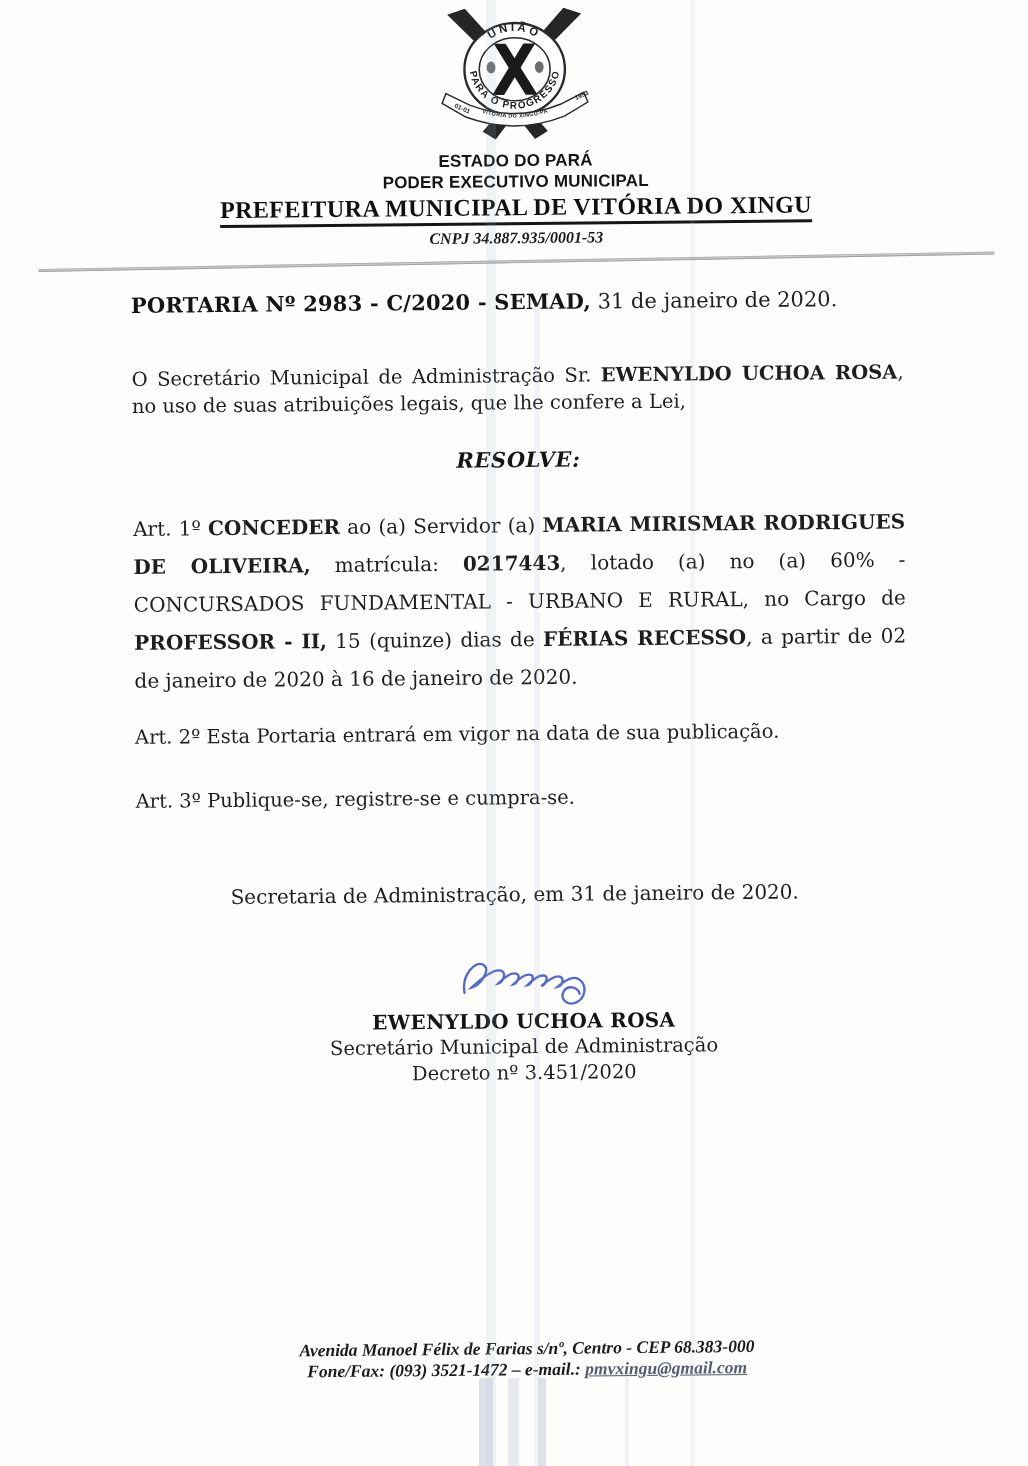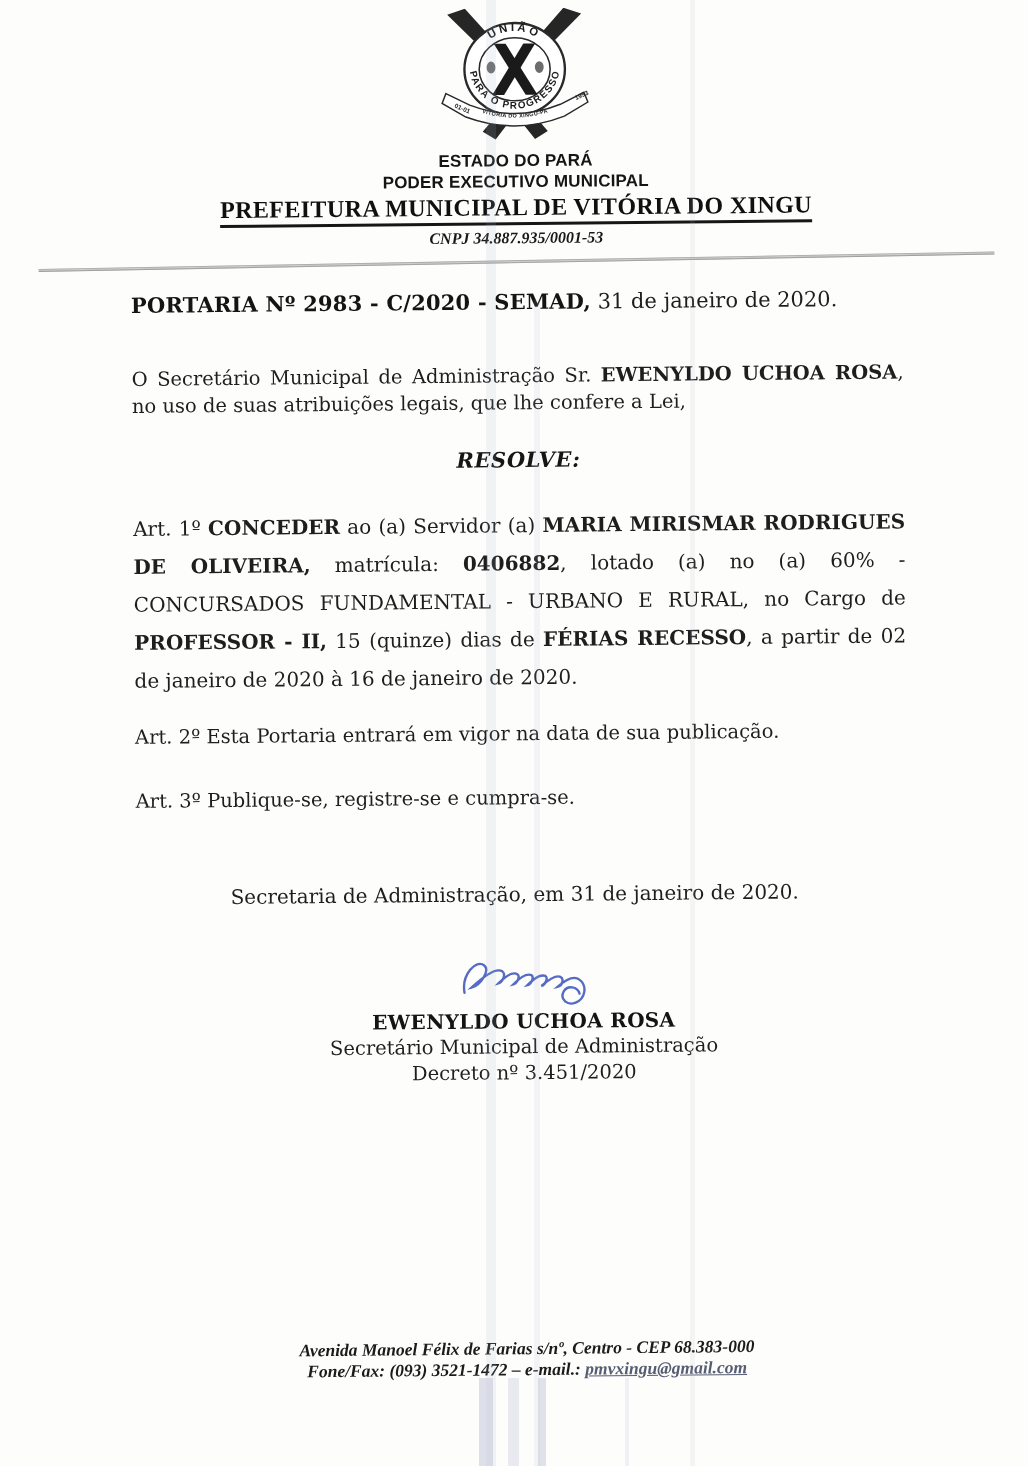--- a/index.html
+++ b/index.html
@@ -111,21 +111,21 @@
 
       <div class="para">
         <div class="jline"><span>O Secretário Municipal de Administração Sr. </span><b>EWENYLDO UCHOA ROSA</b><span>,</span></div>
         <div class="line"><span>no uso de suas atribuições legais, que lhe confere a Lei,</span></div>
       </div>
 
       <div class="resolve">RESOLVE:</div>
 
       <div class="art1">
         <div class="jline"><span>Art. 1º </span><b>CONCEDER</b><span> ao (a) Servidor (a) </span><b>MARIA MIRISMAR RODRIGUES</b></div>
-        <div class="jline"><b>DE OLIVEIRA,</b><span> matrícula: </span><b>0406882</b><span>, lotado (a) no (a) 60% -</span></div>
+        <div class="jline"><b>DE OLIVEIRA,</b><span> matrícula: </span><b>0217443</b><span>, lotado (a) no (a) 60% -</span></div>
         <div class="jline"><span>CONCURSADOS FUNDAMENTAL - URBANO E RURAL, no Cargo de</span></div>
         <div class="jline"><b>PROFESSOR - II,</b><span> 15 (quinze) dias de </span><b>FÉRIAS RECESSO</b><span>, a partir de 02</span></div>
         <div class="line"><span>de janeiro de 2020 à 16 de janeiro de 2020.</span></div>
       </div>
 
       <div class="art-single">Art. 2º Esta Portaria entrará em vigor na data de sua publicação.</div>
       <div class="art-single second">Art. 3º Publique-se, registre-se e cumpra-se.</div>
 
       <div class="place-date">Secretaria de Administração, em 31 de janeiro de 2020.</div>
 

